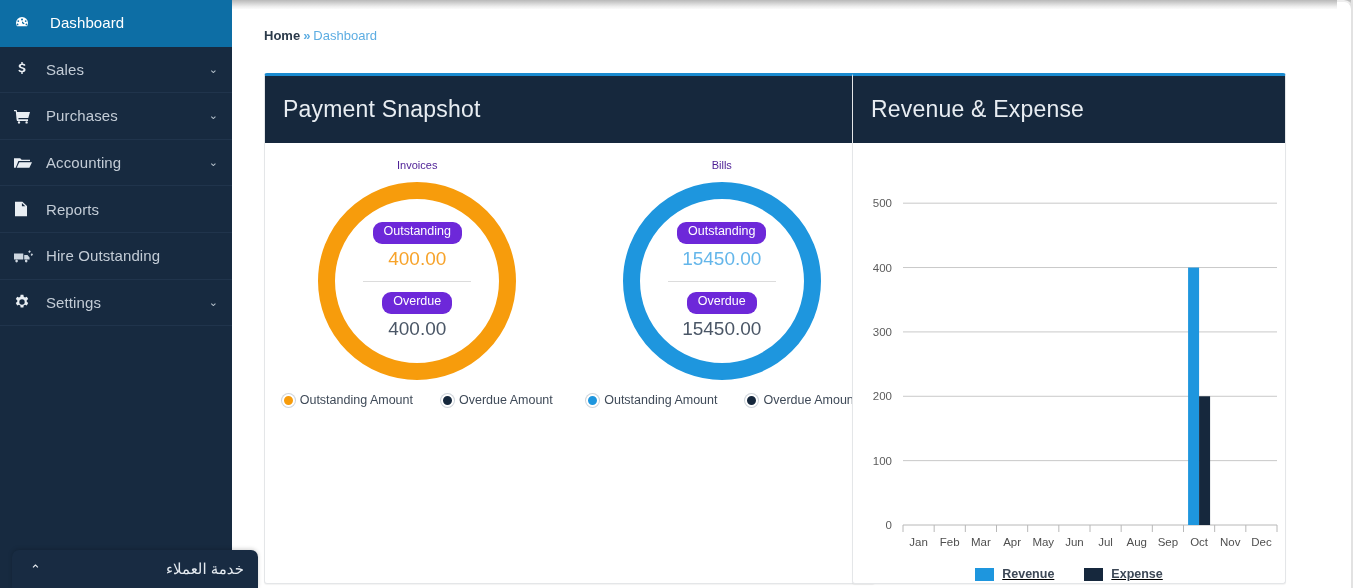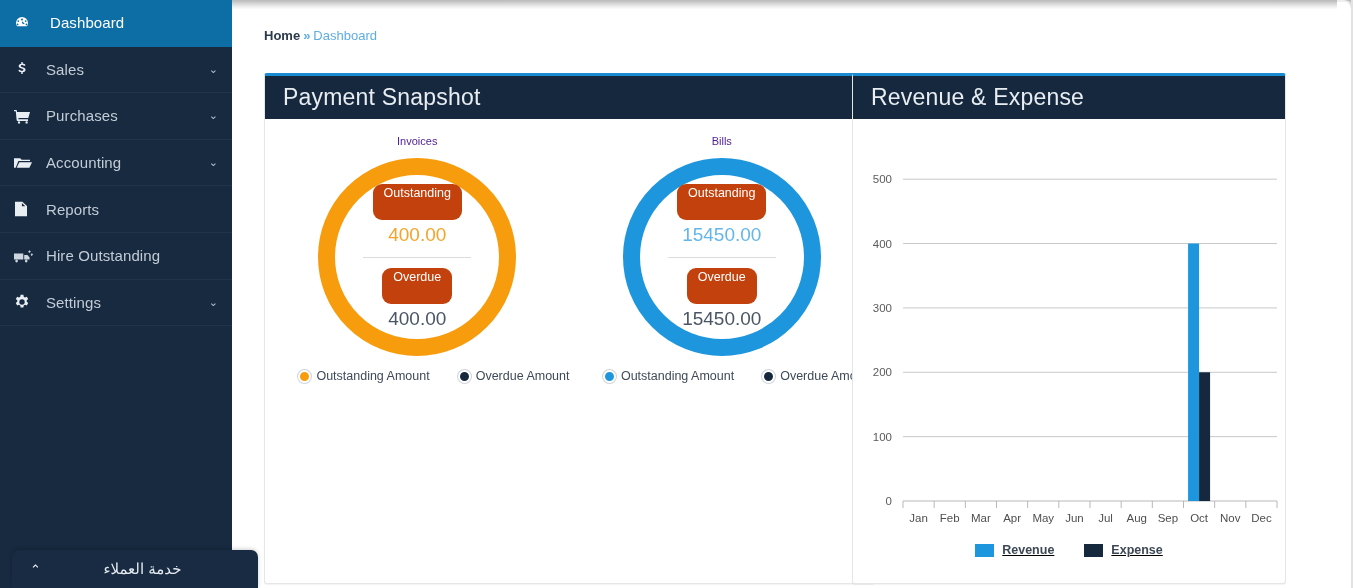--- a/index.html
+++ b/index.html
@@ -54,21 +54,21 @@
 
   
   .chat-widget {
     position: absolute; left: 12px; bottom: 0; width: 246px; height: 38px;
     background: #182b42; border-radius: 7px 7px 0 0;
     display: flex; align-items: center; z-index: 30;
     box-shadow: 0 -1px 4px rgba(0,0,0,.18);
   }
   .chat-caret { color: #e6ebf0; font-size: 13px; margin-left: 18px; line-height: 1; }
   .chat-text {
-    flex: 1; text-align: center; padding-right: 14px;
+    flex: 1; text-align: right; padding-right: 14px;
     color: #e3e9ef; font-size: 15px; direction: rtl;
   }
 
   
   .main { position: absolute; left: 232px; top: 9px; right: 2px; bottom: 0; background: #ffffff; }
 
   .breadcrumb {
     position: absolute; left: 32px; top: 19px;
     font-size: 13px; font-weight: bold; color: #2b3a4a;
     white-space: nowrap;
@@ -79,49 +79,49 @@
   
   .card {
     position: absolute; background: #ffffff;
     border: 1px solid #e4e6e8; border-top: 3px solid #1a8bd0;
     border-radius: 3px;
     box-shadow: 0 1px 1px rgba(0,0,0,.05);
   }
   #card-payment { left: 32px; top: 64px; width: 611px; height: 511px; }
   #card-revenue { left: 620px; top: 64px; width: 434px; height: 511px; }
   .card-head {
-    background: #16283d; height: 43px; display: flex; align-items: center;
+    background: #16283d; height: 67px; display: flex; align-items: center;
     padding: 0 0 0 18px;
   }
   .card-title { color: #e8edf2; font-size: 23px; font-weight: normal; letter-spacing: .2px; }
   .card-body { position: relative; height: calc(100% - 53px); }
 
   
   .donut-row { display: flex; padding-top: 16px; }
   .donut-col { flex: 1; display: flex; flex-direction: column; align-items: center; }
   .donut-caption { font-size: 11px; color: #4c1d95; margin-bottom: 11px; text-align: right; }
   .donut {
     position: relative; width: 198px; height: 198px; border-radius: 50%;
     display: flex; flex-direction: column; align-items: center; justify-content: center;
   }
   .donut.orange { border: 17px solid #f79c0c; }
   .donut.blue   { border: 17px solid #1e96de; }
   .pill {
-    background: #c2410c; color: #ffffff; font-size: 12.5px;
-    border-radius: 9px; padding: 2px 11px 18px; line-height: 1.25;
+    background: #6d28d9; color: #ffffff; font-size: 12.5px;
+    border-radius: 9px; padding: 2px 11px 4px; line-height: 1.25;
   }
   .amt { font-size: 19px; margin-top: 4px; }
   .amt.orange { color: #f7a32a; }
   .amt.blue   { color: #64b6ea; }
   .amt.dark   { color: #4a5666; }
   .donut-rule { width: 108px; height: 1px; background: #dcdcdc; margin: 11px 0 10px; }
 
   
   .legend-row { display: flex; margin-top: 13px; }
-  .legend-col { flex: 1; display: flex; justify-content: flex-end; gap: 28px; }
+  .legend-col { flex: 1; display: flex; justify-content: center; gap: 28px; }
   .legend-item { display: flex; align-items: center; font-size: 12.5px; color: #3f4a58; }
   .legend-dot {
     width: 13px; height: 13px; border-radius: 50%; margin-right: 5px;
     border: 2px solid #ffffff; box-shadow: 0 0 0 1px #cfd5db;
   }
   .legend-dot.orange { background: #f79c0c; }
   .legend-dot.blue   { background: #1e96de; }
   .legend-dot.navy   { background: #16283d; }
 
   

